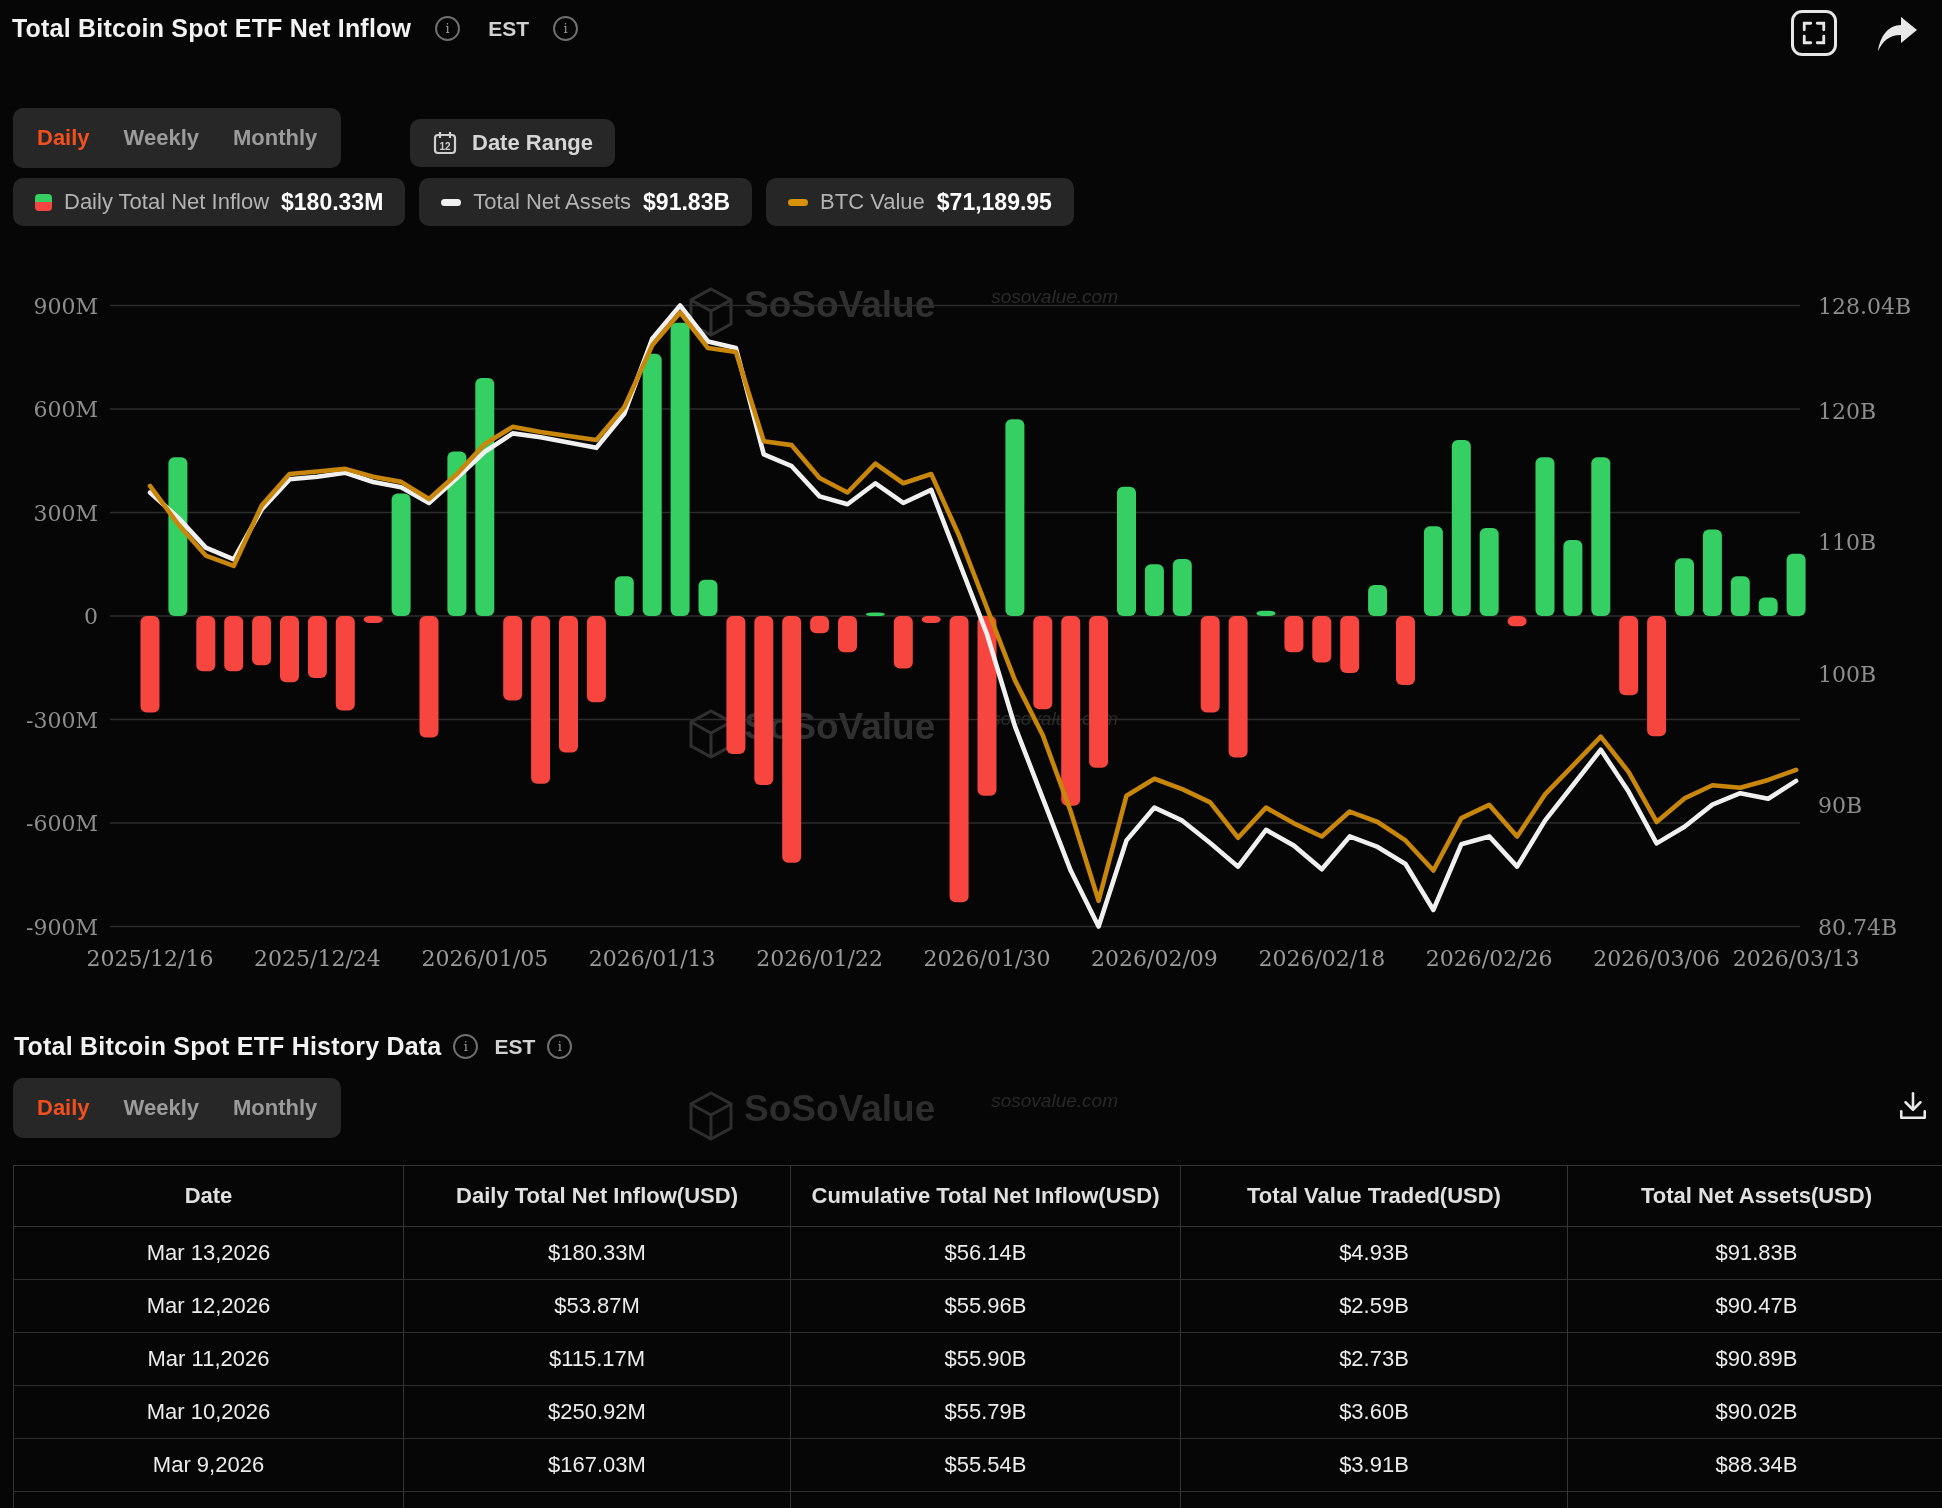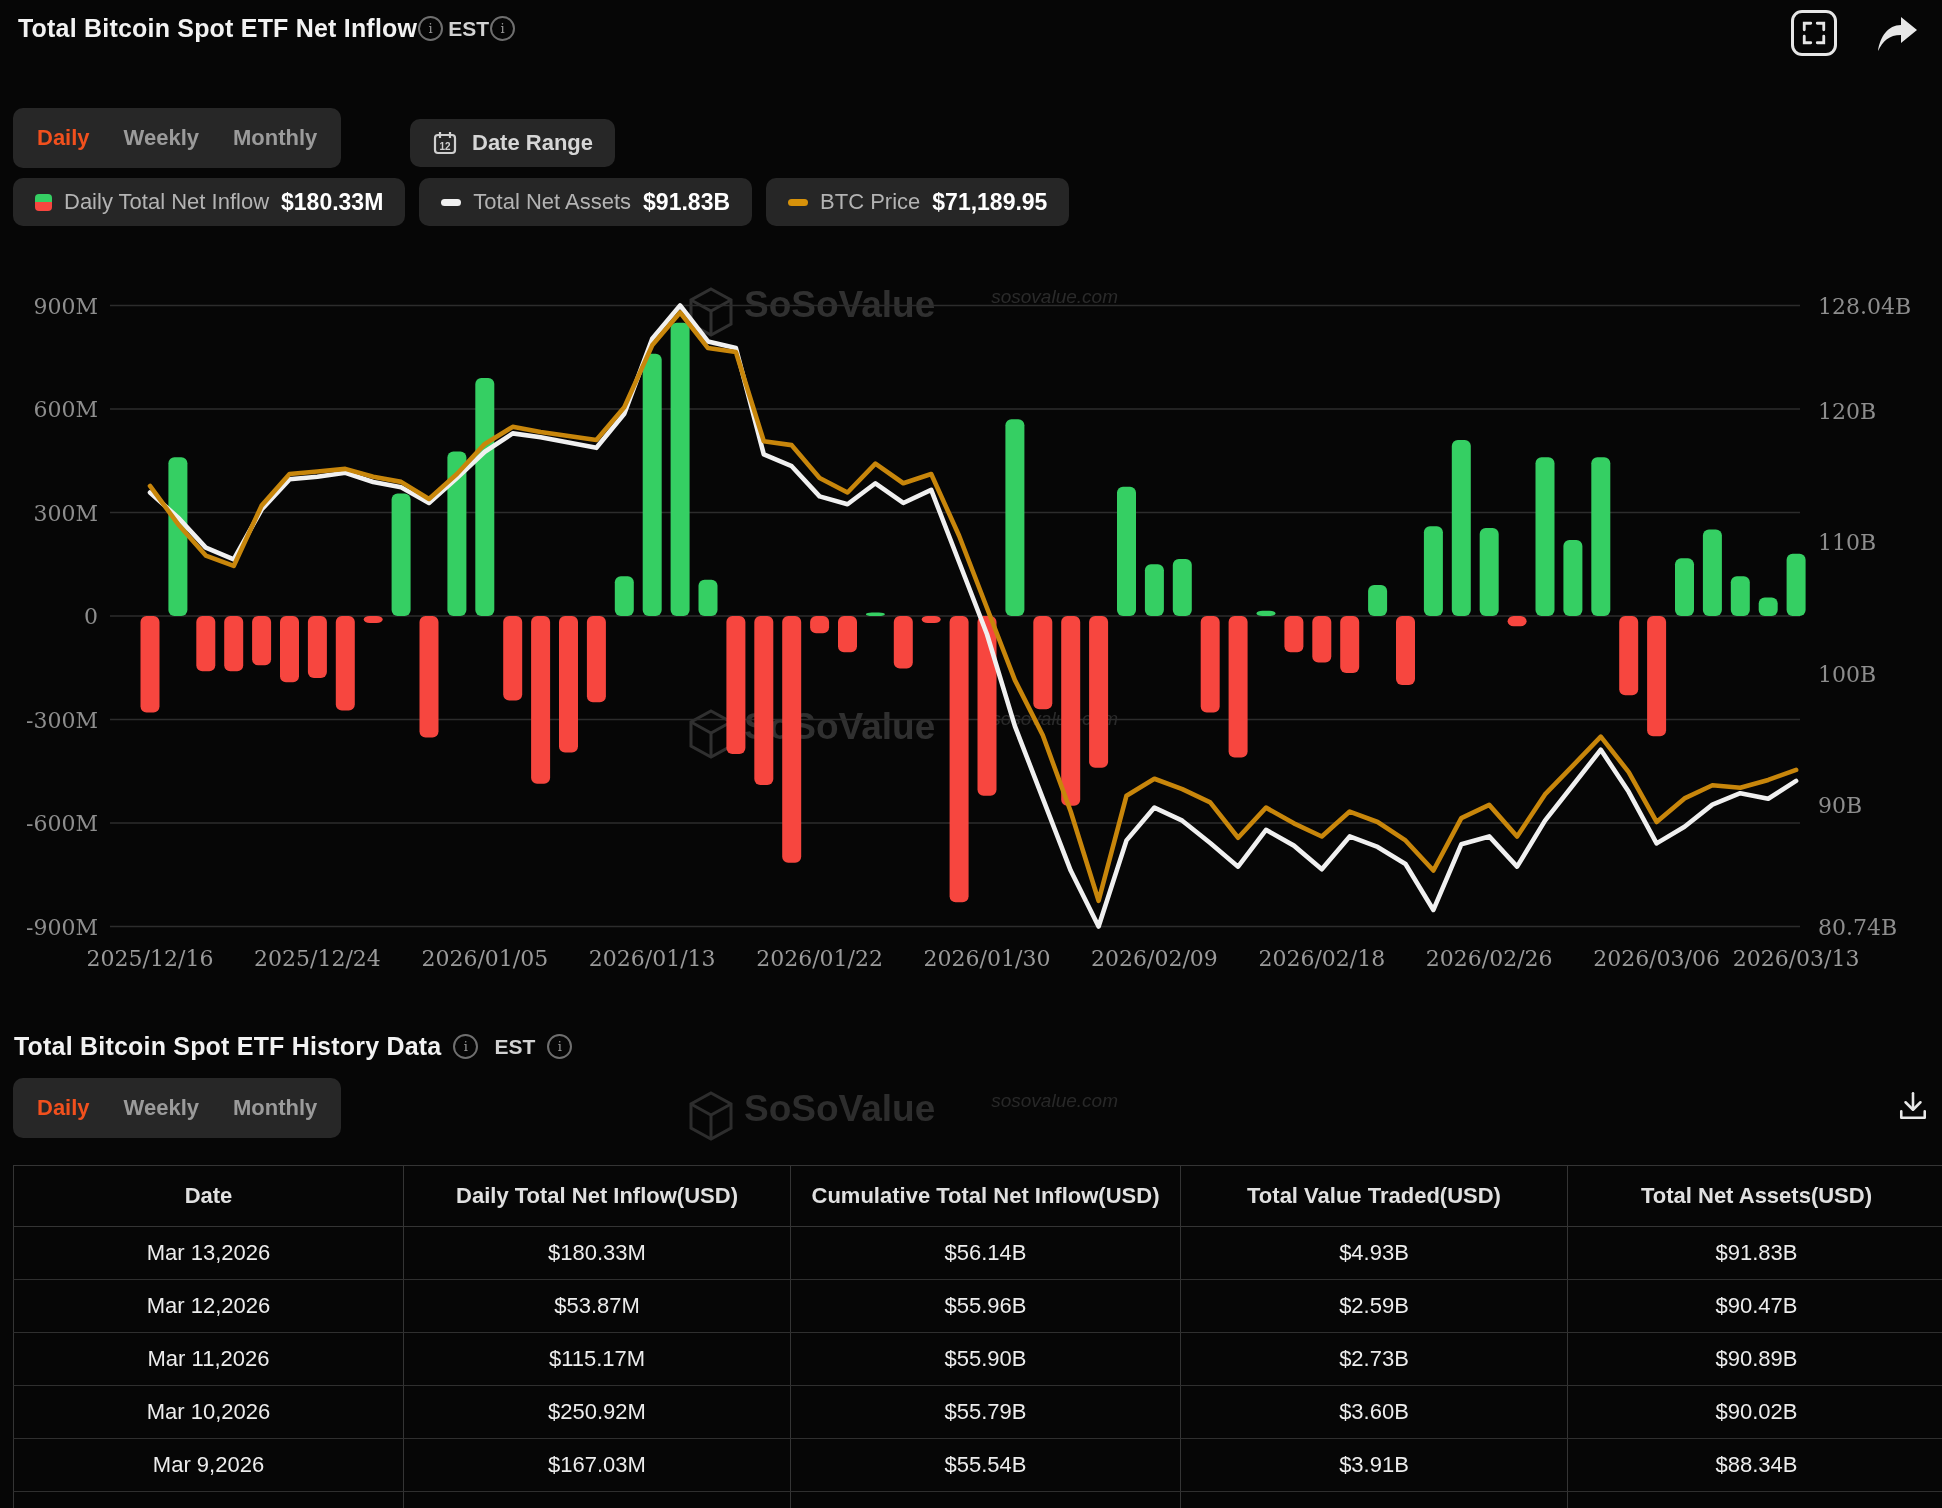--- a/index.html
+++ b/index.html
@@ -1,19 +1,19 @@
 <!DOCTYPE html>
 <html style="--green: #35cf63; --red: #f7463f;"><head>
 <meta charset="utf-8">
 <style>
   html,body{margin:0;padding:0;background:#060606;}
   .page{position:relative;width:1942px;height:1508px;background:#060606;overflow:hidden;
         font-family:"Liberation Sans","DejaVu Sans",sans-serif;color:#eee;}
   
-  .hdr-row{position:absolute;left:18px;top:14px;display:flex;align-items:center;gap:1px;z-index:6;}
+  .hdr-row{position:absolute;left:12px;top:14px;display:flex;align-items:center;gap:24px;z-index:6;}
   .hdr-title{font-size:25px;font-weight:bold;color:#f2f2f2;letter-spacing:.2px;}
   .info{width:21px;height:21px;border:2px solid #6f6f6f;border-radius:50%;display:inline-flex;
         align-items:center;justify-content:center;font-size:13px;color:#9a9a9a;
         font-family:"DejaVu Serif",serif;flex:0 0 auto;}
   .tz{font-size:21px;color:#d2d2d2;font-weight:600;margin-left:4px;}
   .iconbtn{position:absolute;z-index:6;cursor:pointer;background:none;border:none;padding:0;}
   .fs-btn{left:1791px;top:10px;width:46px;height:46px;border:3px solid #e6e6e6;border-radius:11px;
           display:flex;align-items:center;justify-content:center;}
   .share-btn{left:1874px;top:13px;width:46px;height:42px;display:flex;align-items:center;justify-content:center;}
   
@@ -232,21 +232,21 @@
         <span class="lab">Daily Total Net Inflow</span>
         <span class="val">$180.33M</span>
       </div>
       <div class="chip">
         <span class="dash" style="background: rgb(240, 240, 240);"></span>
         <span class="lab">Total Net Assets</span>
         <span class="val">$91.83B</span>
       </div>
       <div class="chip">
         <span class="dash" style="background: rgb(215, 146, 10);"></span>
-        <span class="lab">BTC Price</span>
+        <span class="lab">BTC Value</span>
         <span class="val">$71,189.95</span>
       </div>
     </div>
 
   <div class="hist-hdr">
     <span class="hdr-title">Total Bitcoin Spot ETF History Data</span>
     <span class="info">i</span>
     <span class="tz">EST</span>
     <span class="info">i</span>
   </div>

